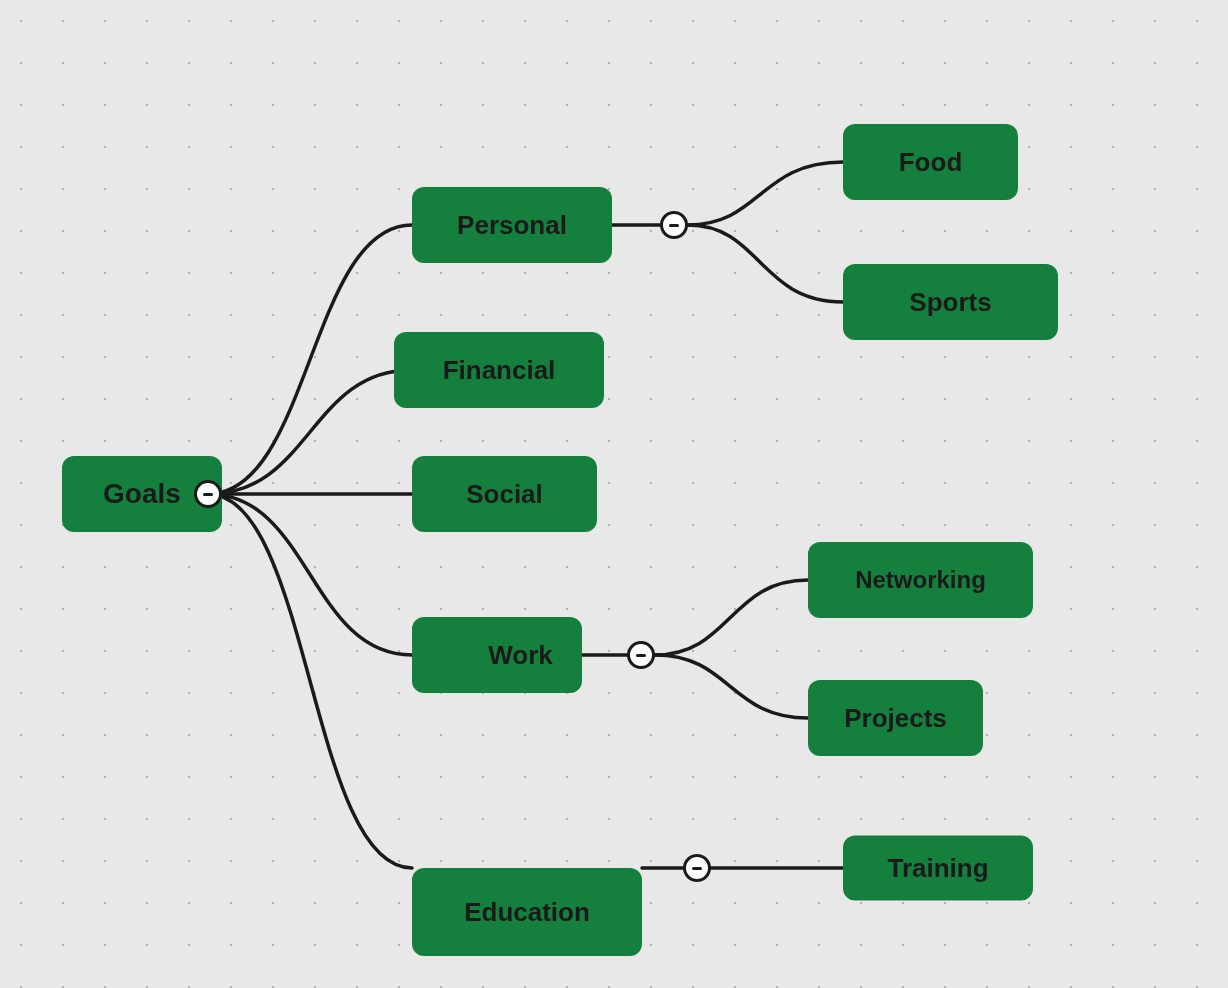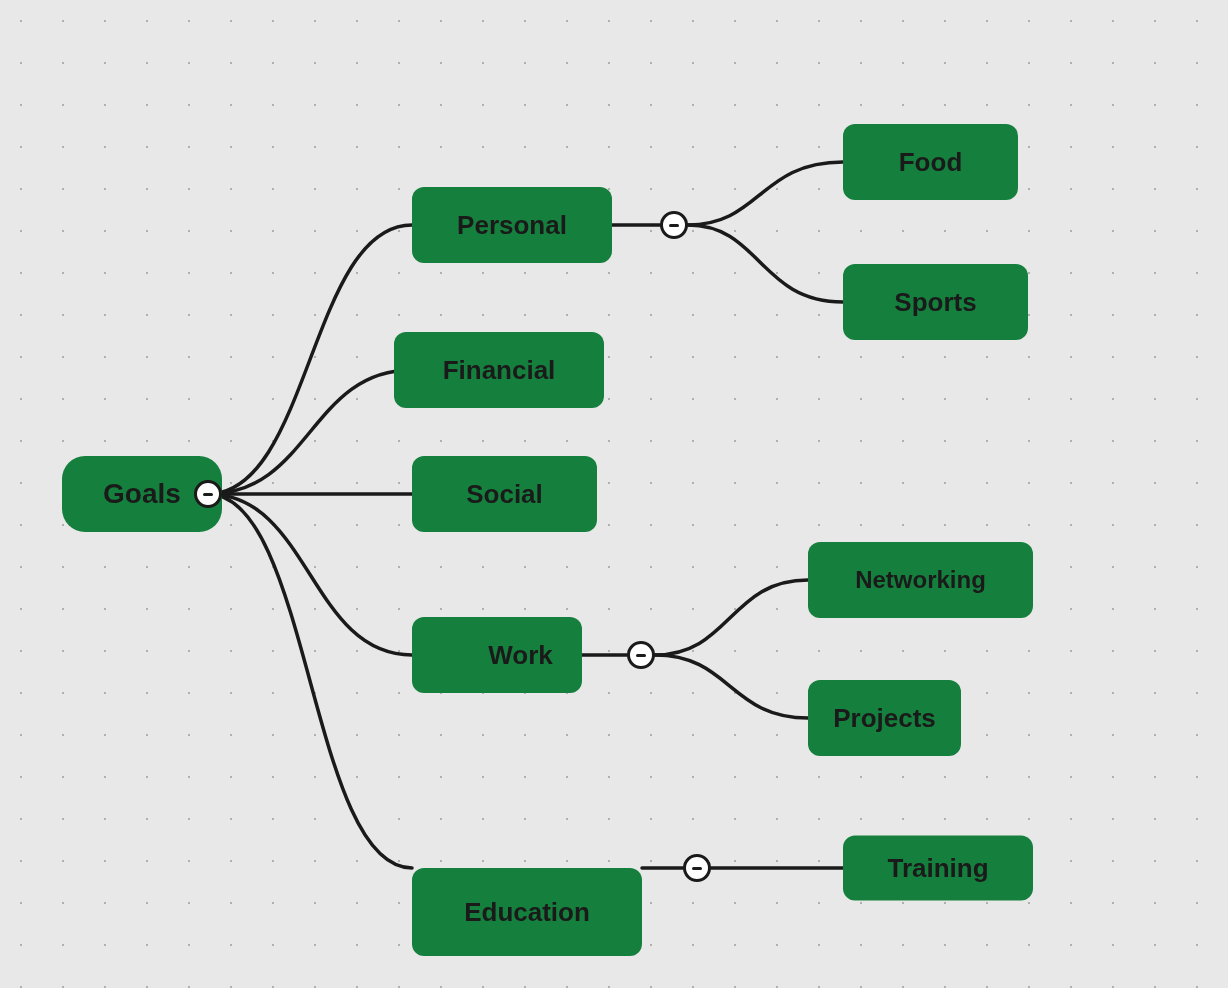--- a/index.html
+++ b/index.html
@@ -34,21 +34,20 @@
       color: #1a1a1a;
     }
 
     .node-goals {
       left: 62px;
       top: 494px;
       width: 160px;
       height: 76px;
       font-size: 28px;
       transform: translateY(-50%);
-      border-radius: 23px;
     }
 
     .node-personal {
       left: 412px;
       top: 225px;
       width: 200px;
       height: 76px;
       font-size: 26px;
       transform: translateY(-50%);
     }
@@ -96,39 +95,39 @@
       top: 162px;
       width: 175px;
       height: 76px;
       font-size: 26px;
       transform: translateY(-50%);
     }
 
     .node-sports {
       left: 843px;
       top: 302px;
-      width: 185px;
+      width: 215px;
       height: 76px;
       font-size: 26px;
       transform: translateY(-50%);
     }
 
     .node-networking {
       left: 808px;
       top: 580px;
       width: 225px;
       height: 76px;
       font-size: 24px;
       transform: translateY(-50%);
     }
 
     .node-projects {
       left: 808px;
       top: 718px;
-      width: 153px;
+      width: 175px;
       height: 76px;
       font-size: 26px;
       transform: translateY(-50%);
       text-align: center;
     }
 
     .node-training {
       left: 843px;
       top: 868px;
       width: 190px;

